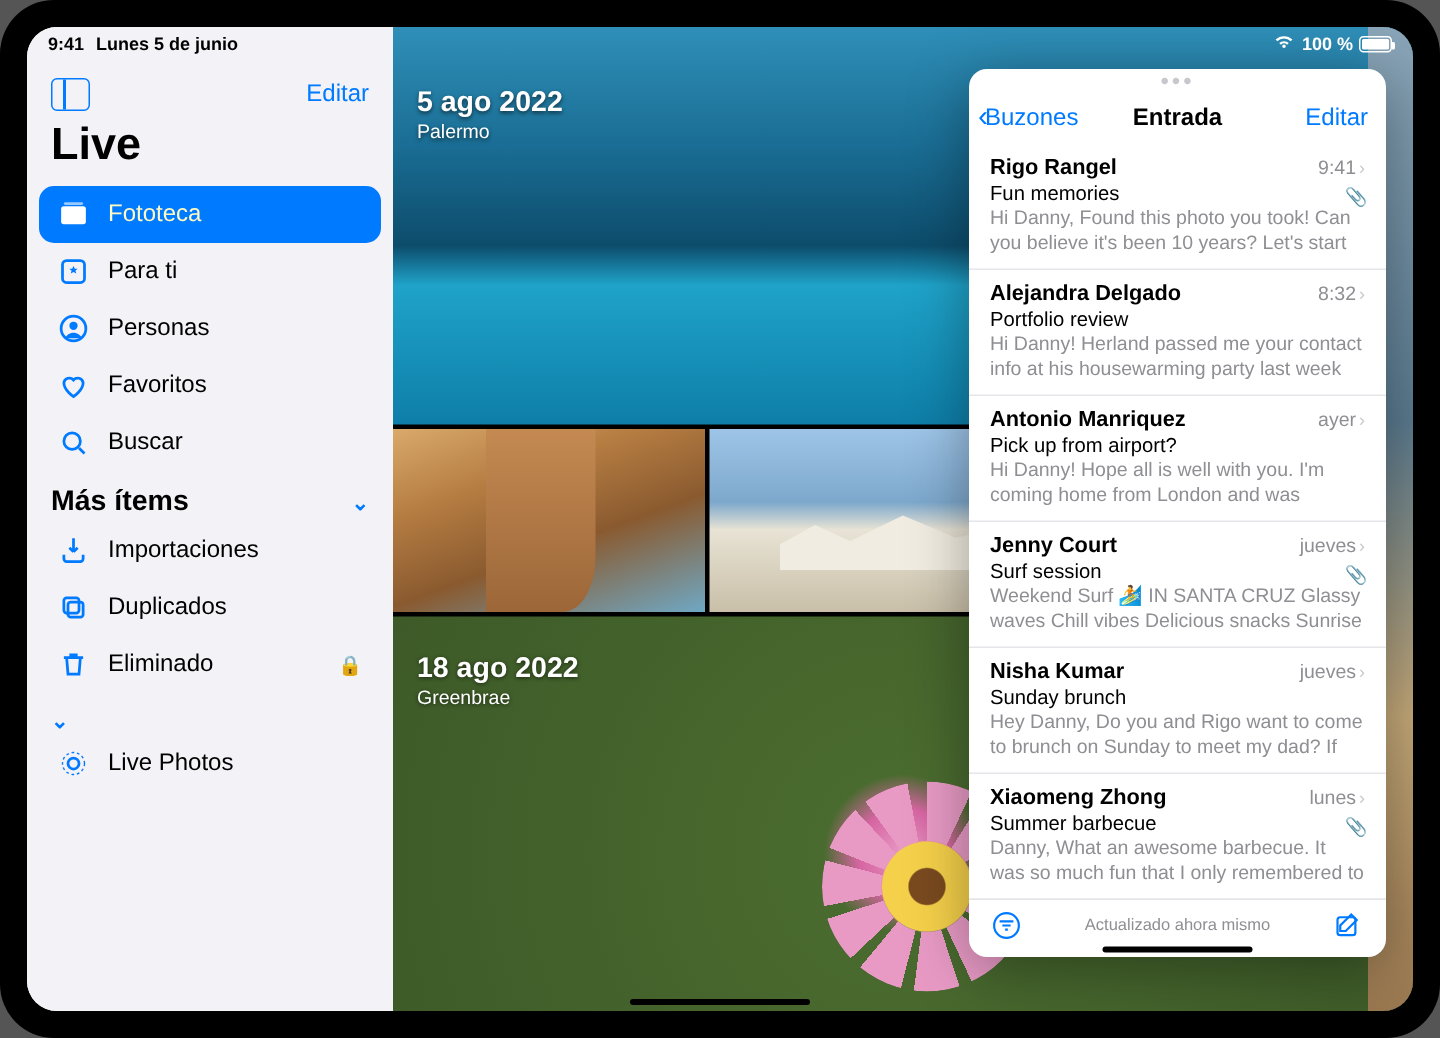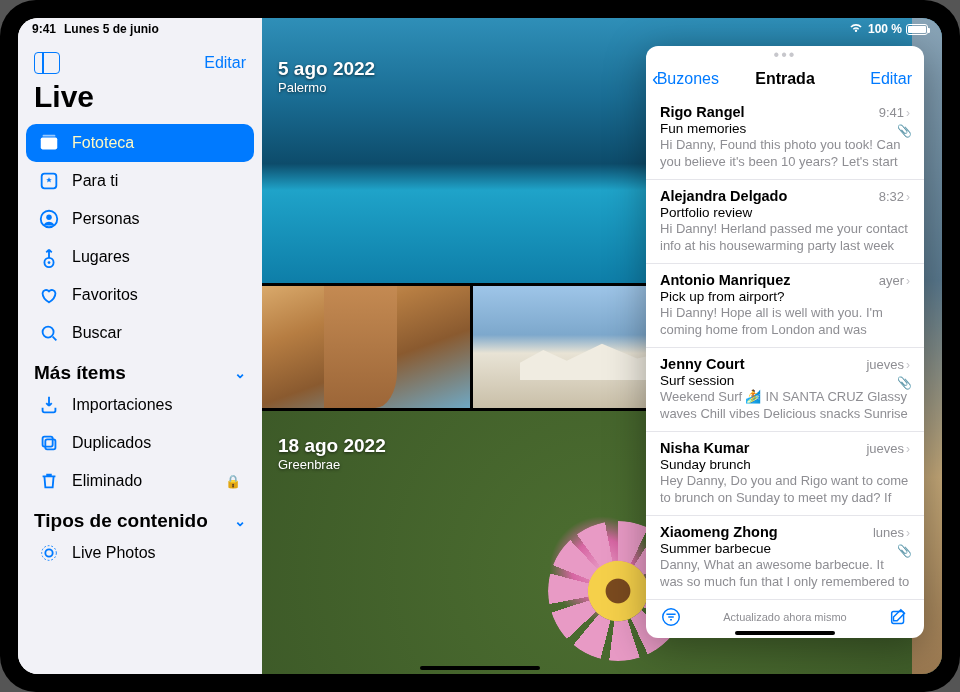--- a/index.html
+++ b/index.html
@@ -197,30 +197,20 @@
               <circle cx="12" cy="12" r="9" fill="none" stroke="currentColor" stroke-width="2"></circle>
               <circle cx="12" cy="10" r="3" fill="currentColor"></circle>
               <path d="M6 19c1-3 4-4 6-4s5 1 6 4" fill="currentColor"></path>
             </svg>
           </span>
         <span>Personas</span>
       </div>
       <div class="sb-item">
         <span class="ico">
             <svg viewBox="0 0 24 24">
-              <circle cx="12" cy="18" r="5" fill="none" stroke="currentColor" stroke-width="2"></circle>
-              <path d="M12 4v9M12 4l-3 3M12 4l3 3" stroke="currentColor" stroke-width="2" fill="none"></path>
-              <circle cx="12" cy="18" r="1.5" fill="currentColor"></circle>
-            </svg>
-          </span>
-        <span>Lugares</span>
-      </div>
-      <div class="sb-item">
-        <span class="ico">
-            <svg viewBox="0 0 24 24">
               <path d="M12 20s-7-4.5-7-10a4 4 0 017-2 4 4 0 017 2c0 5.5-7 10-7 10z" fill="none" stroke="currentColor" stroke-width="2"></path>
             </svg>
           </span>
         <span>Favoritos</span>
       </div>
       <div class="sb-item">
         <span class="ico">
             <svg viewBox="0 0 24 24">
               <circle cx="11" cy="11" r="6" fill="none" stroke="currentColor" stroke-width="2"></circle>
               <path d="M20 20l-4-4" stroke="currentColor" stroke-width="2"></path>
@@ -254,21 +244,20 @@
         <span class="ico">
             <svg viewBox="0 0 24 24">
               <path d="M5 7h14M10 7V5h4v2m-7 0l1 12h8l1-12" fill="none" stroke="currentColor" stroke-width="2"></path>
             </svg>
           </span>
         <span>Eliminado</span>
         <span class="lock-ico">🔒</span>
       </div>
 
       <div class="sb-section">
-        <span>Tipos de contenido</span>
         <span class="chev">⌄</span>
       </div>
       <div class="sb-item">
         <span class="ico">
             <svg viewBox="0 0 24 24">
               <circle cx="12" cy="12" r="4" fill="none" stroke="currentColor" stroke-width="2"></circle>
               <circle cx="12" cy="12" r="8" fill="none" stroke="currentColor" stroke-width="1" stroke-dasharray="2 2"></circle>
             </svg>
           </span>
         <span>Live Photos</span>

